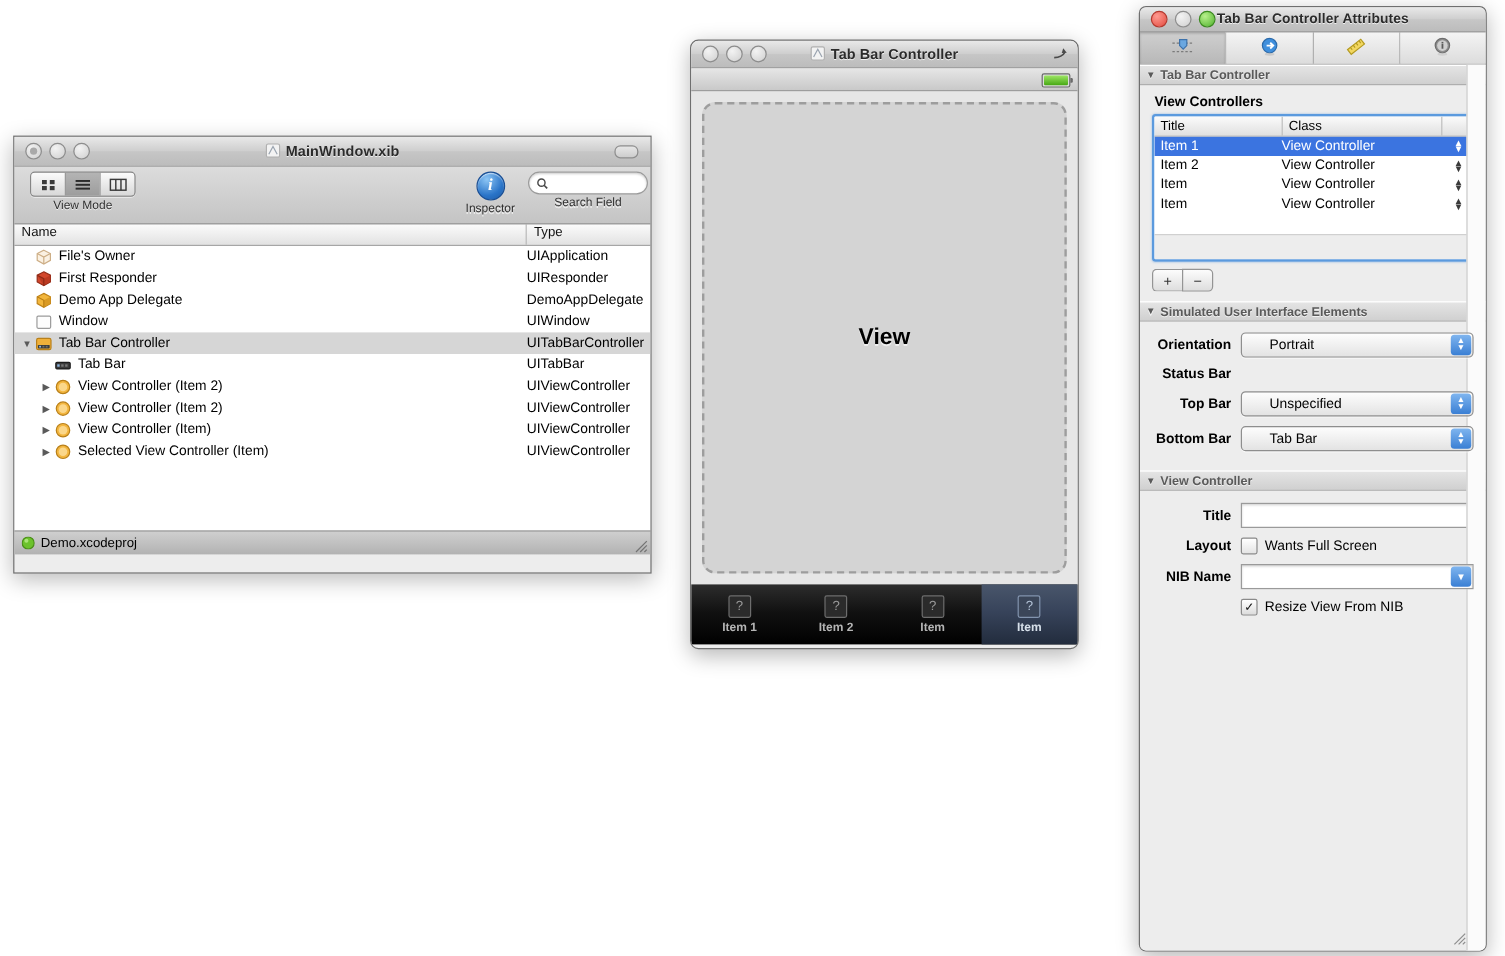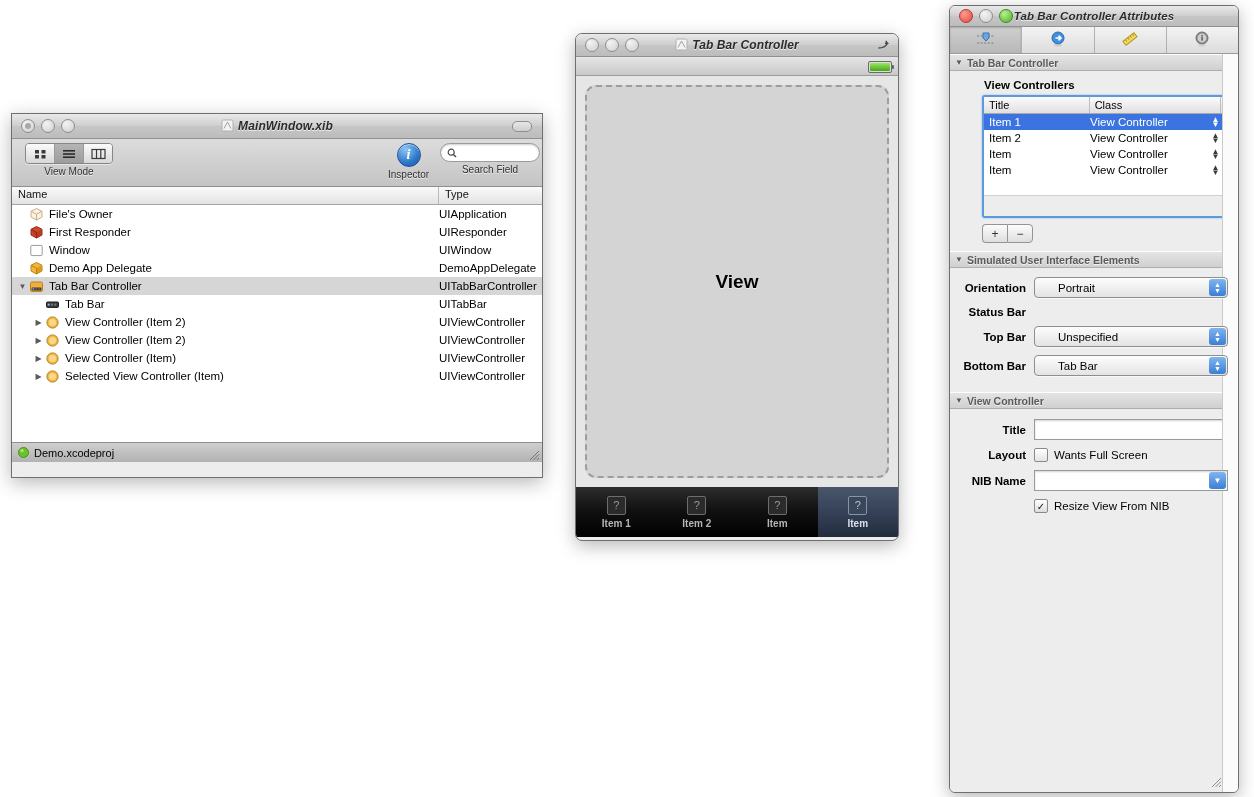--- a/index.html
+++ b/index.html
@@ -9,21 +9,21 @@
     font-size:12px;color:#000;
     -webkit-font-smoothing:antialiased;position:relative;overflow:hidden;
   }
 
   
   .win{position:absolute;background:#ededed;border:1px solid #6f6f6f;border-radius:0;
        box-shadow:0 5px 18px rgba(0,0,0,.28);overflow:hidden;}
   .titlebar{height:22px;background:linear-gradient(to bottom,#e9e9e9 0%,#cfcfcf 48%,#c6c6c6 52%,#bcbcbc 100%);
             border-bottom:1px solid #919191;position:relative;display:flex;align-items:center;}
   .tb-title{position:absolute;left:0;right:0;text-align:center;font-size:12px;font-weight:bold;
-            color:#2b2b2b;text-shadow:0 1px 0 rgba(255,255,255,.75);letter-spacing:.1px;font-style:italic;}
+            color:#2b2b2b;text-shadow:0 1px 0 rgba(255,255,255,.75);letter-spacing:.1px;}
   .lights{display:flex;gap:6px;margin-left:9px;z-index:3;}
   .light{width:12px;height:12px;border-radius:50%;border:1px solid #8d8d8d;}
   .l-inactive{background:radial-gradient(circle at 35% 30%,#f3f3f3,#cfcfcf);}
   .l-red{background:radial-gradient(circle at 35% 30%,#ff9a91,#e24b3f);border-color:#b4392f;}
   .l-grn{background:radial-gradient(circle at 35% 30%,#b8f08c,#4fb12c);border-color:#3c8a20;}
   .doc-ico{display:inline-block;width:13px;height:13px;vertical-align:-2px;margin-right:4px;}
 
   
   #docwin{left:11px;top:113px;width:530px;height:363px;}
   #docwin .titlebar{height:24px;}
@@ -249,37 +249,37 @@
               <path d="M2 4.3 L7.5 7.2 V13" stroke="#8e2a15" fill="none"></path>
             </svg></span>
           <span>First Responder</span>
         </div>
         <div class="ty">UIResponder</div>
       </div>
       <div class="orow">
         <div class="nm" style="padding-left: 4px;">
           <span class="tw"></span>
           <span class="ico"><svg width="15" height="15" viewBox="0 0 15 15">
-              <rect x="1.8" y="2.4" width="11.4" height="10.2" rx="1" fill="#fdfdfd" stroke="#9b9b9b"></rect>
-            </svg></span>
-          <span>Window</span>
-        </div>
-        <div class="ty">UIWindow</div>
-      </div>
-      <div class="orow">
-        <div class="nm" style="padding-left: 4px;">
-          <span class="tw"></span>
-          <span class="ico"><svg width="15" height="15" viewBox="0 0 15 15">
               <path d="M7.5 1.5 L13 4.3 V10 L7.5 13 L2 10 V4.3 Z" fill="#f2b63c" stroke="#c08318"></path>
               <path d="M7.5 7.2 L13 4.3 V10 L7.5 13 Z" fill="#d99a24"></path>
               <path d="M2 4.3 L7.5 7.2 V13" stroke="#bb7f14" fill="none"></path>
             </svg></span>
           <span>Demo App Delegate</span>
         </div>
         <div class="ty">DemoAppDelegate</div>
+      </div>
+      <div class="orow">
+        <div class="nm" style="padding-left: 4px;">
+          <span class="tw"></span>
+          <span class="ico"><svg width="15" height="15" viewBox="0 0 15 15">
+              <rect x="1.8" y="2.4" width="11.4" height="10.2" rx="1" fill="#fdfdfd" stroke="#9b9b9b"></rect>
+            </svg></span>
+          <span>Window</span>
+        </div>
+        <div class="ty">UIWindow</div>
       </div>
       <div class="orow sel">
         <div class="nm" style="padding-left: 4px;">
           <span class="tw">▼</span>
           <span class="ico"><svg width="15" height="15" viewBox="0 0 15 15">
               <rect x="1.5" y="3" width="12" height="9.4" rx="1.5" fill="#f0b03a" stroke="#b9801a"></rect>
               <rect x="2.6" y="8.4" width="9.8" height="3" rx=".6" fill="#3b3b3b"></rect>
               <rect x="3.6" y="9.2" width="1.6" height="1.4" fill="#8fb6e0"></rect>
               <rect x="6.4" y="9.2" width="1.6" height="1.4" fill="#6e6e6e"></rect>
               <rect x="9.1" y="9.2" width="1.6" height="1.4" fill="#6e6e6e"></rect>
@@ -477,21 +477,21 @@
     </div>
   </div>
 
   <div class="insp-body">
     <div class="scrolltrack"></div>
 
     <div class="sect-hdr">
       <span class="tri">▼</span>
       <span>Tab Bar Controller</span>
     </div>
-    <div class="sect" style="padding-top:7px;margin-left:22px;">
+    <div class="sect" style="padding-top:7px;">
       <div class="grouphdr">View Controllers</div>
       <div class="vctable">
         <div class="vct-head">
           <div class="vct-c1">Title</div>
           <div class="vct-c2">Class</div>
           <div class="vct-c3"></div>
         </div>
         <div id="vct-rows" style="height:81px;background:#fff;">
             <div class="vct-row sel">
               <div class="t">Item 1</div>

